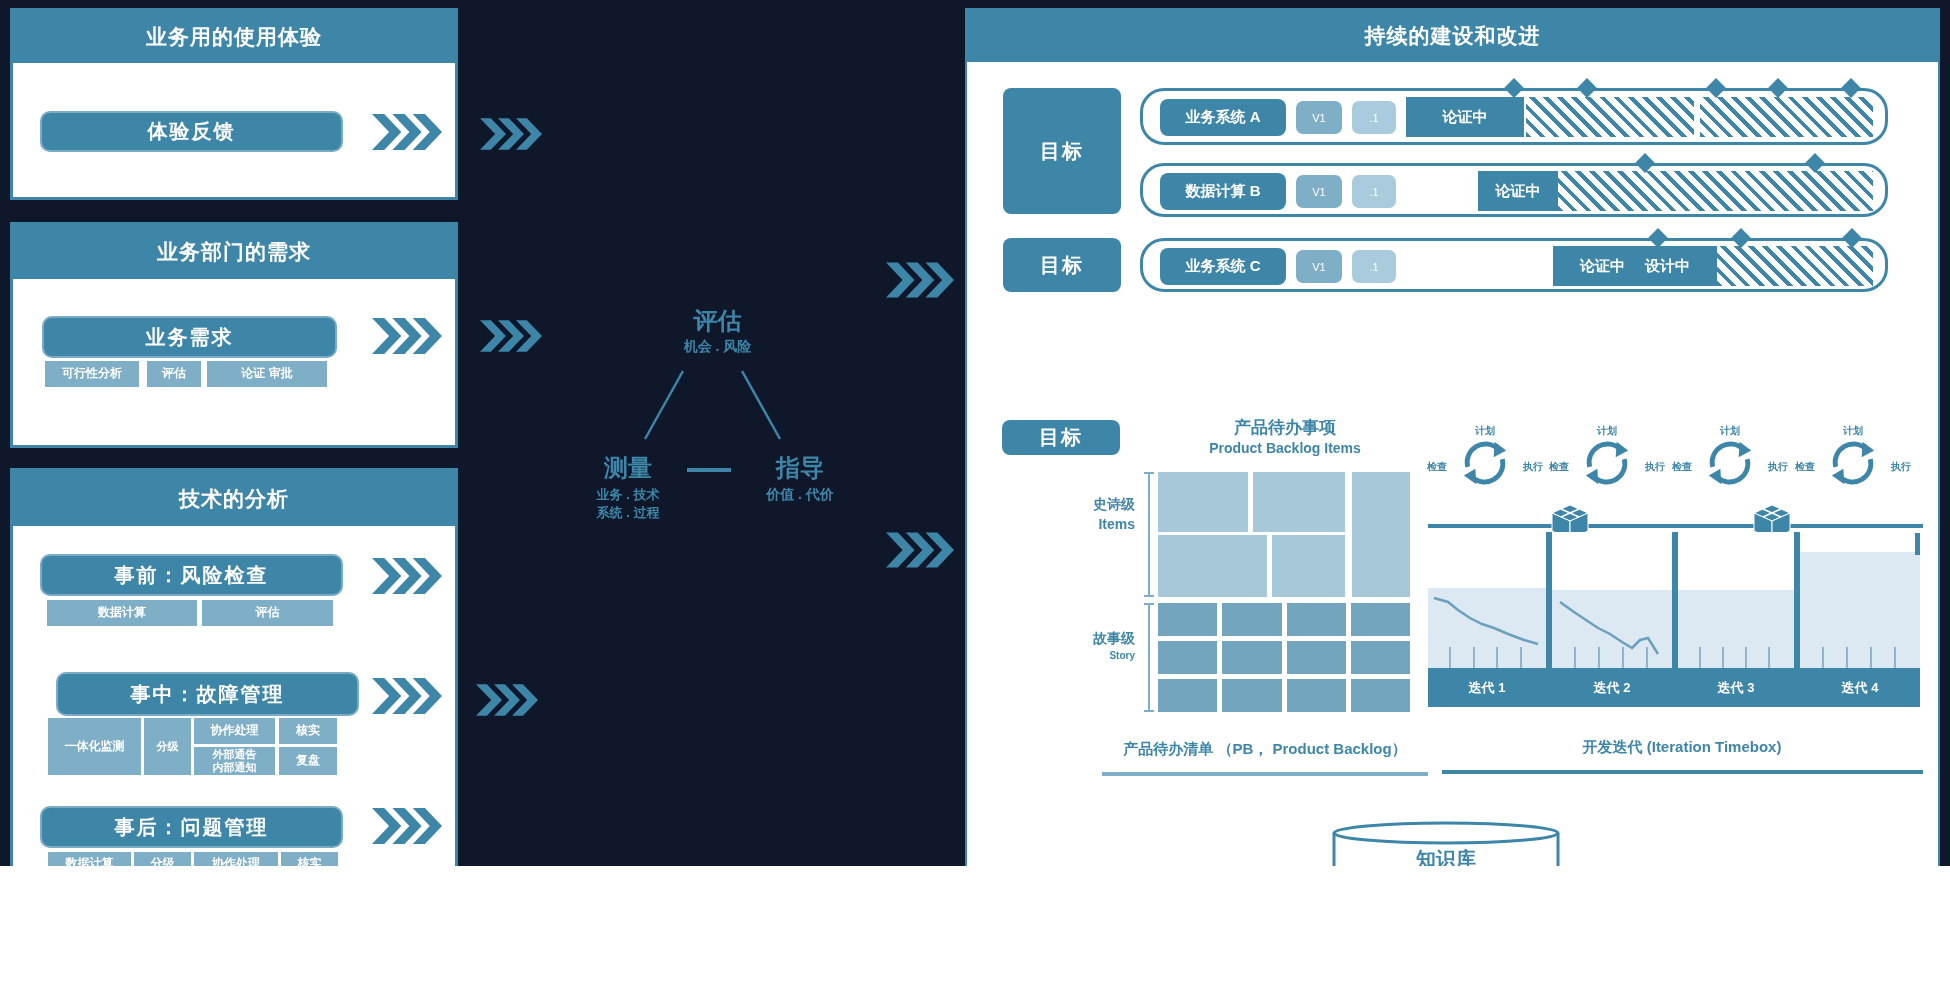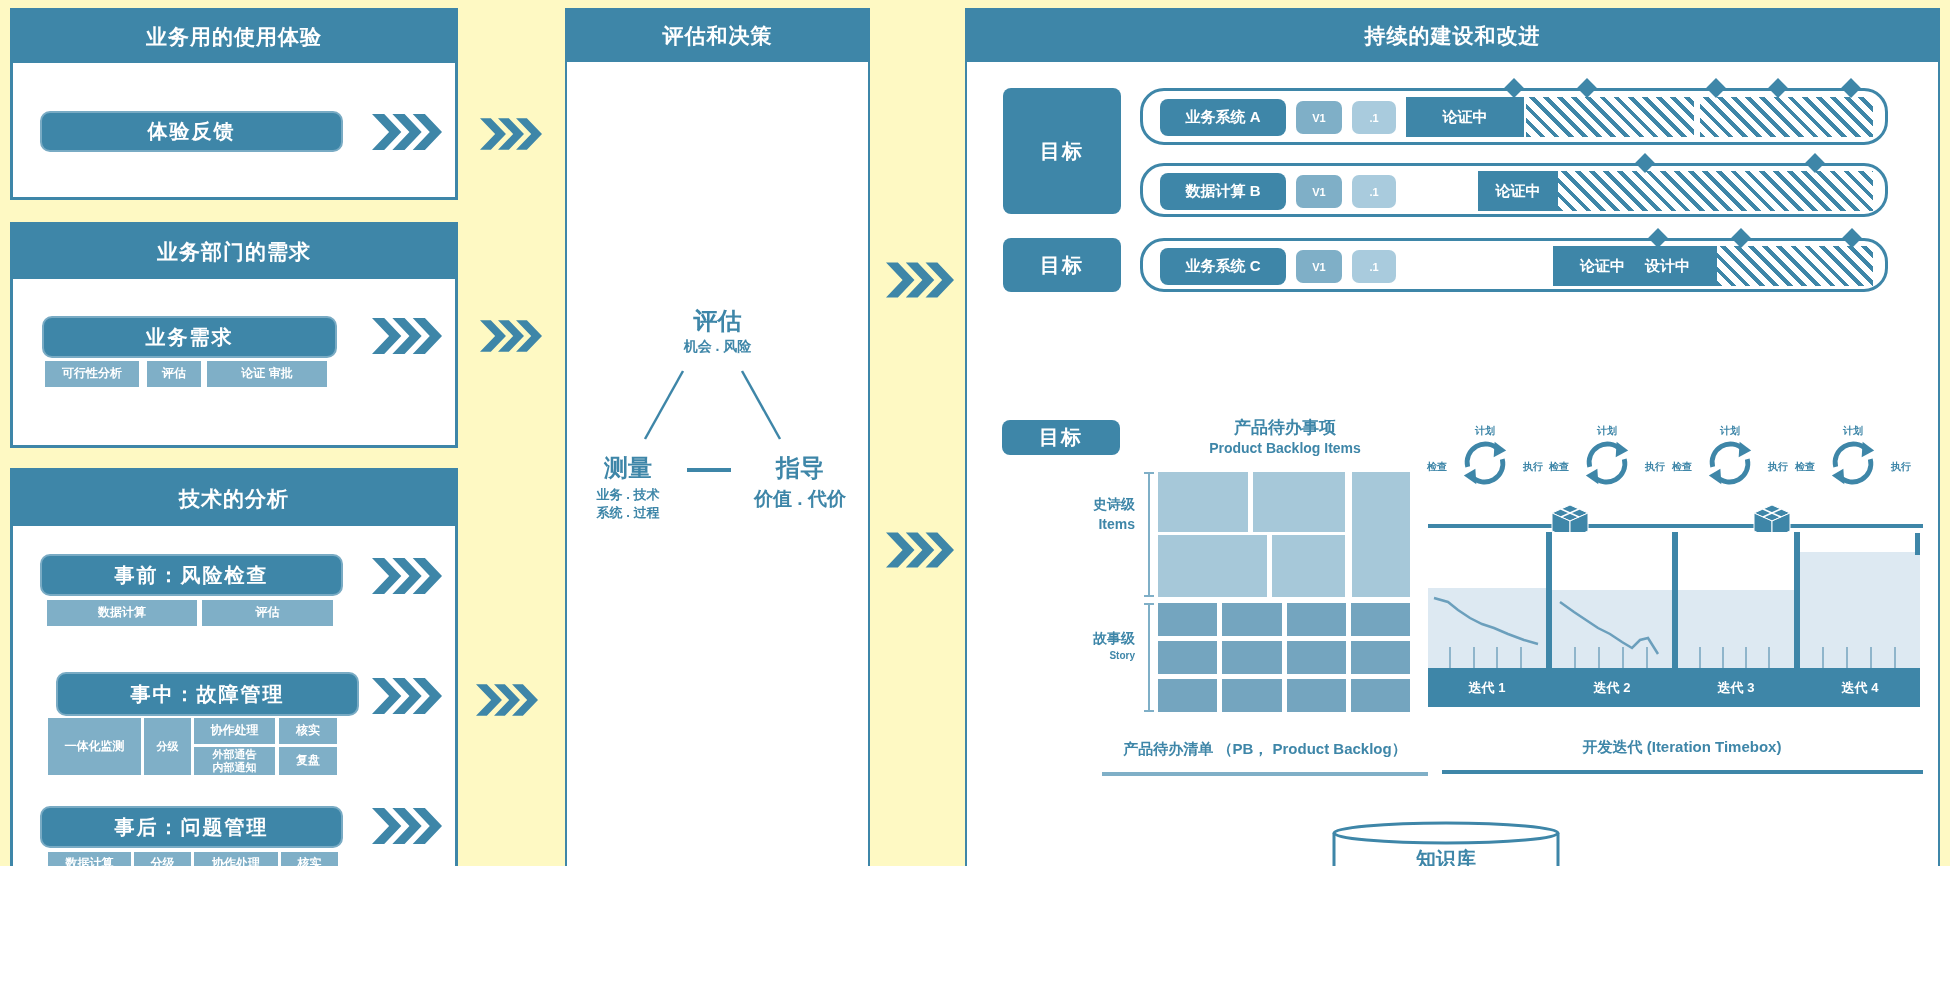--- a/index.html
+++ b/index.html
@@ -7,37 +7,37 @@
     --primary-dark:#35789B;
     --medium:#7FAFC7;
     --light:#A9CBDD;
     --epic:#A6C8D9;
     --story:#74A5BF;
     --fill:#DDE9F2;
     --caption:#30799F;
   }
   *{box-sizing:border-box;margin:0;padding:0}
   body{font-family:"Liberation Sans","DejaVu Sans",sans-serif;background:#fff}
-  .canvas{position:relative;width:1950px;height:866px;background:#fef9c3;overflow:hidden}
+  .canvas{position:relative;width:1950px;height:866px;background:#0f172a;overflow:hidden}
   .abs{position:absolute}
   .panel{position:absolute;border:3px solid var(--primary);background:#fff}
   .panel-h{position:absolute;left:0;top:0;right:0;background:var(--primary);color:#fff;
            display:flex;align-items:center;justify-content:center;font-weight:bold;font-size:21px;letter-spacing:1px}
   .btn{position:absolute;background:var(--primary);color:#fff;border-radius:10px;border:2px solid #79abc4;
        display:flex;align-items:center;justify-content:center;font-weight:bold;font-size:20px;letter-spacing:2px}
   .chip{position:absolute;background:var(--medium);color:#fff;display:flex;align-items:center;justify-content:center;
         font-size:12px;font-weight:bold;text-align:center;line-height:1.15}
   .chip.pre-line{white-space:pre-line;font-size:11px}
   .chev{position:absolute}
   .goal{position:absolute;background:var(--primary);color:#fff;border-radius:8px;display:flex;align-items:center;
         justify-content:center;font-weight:bold;font-size:20px;letter-spacing:2px}
   .rowbox{position:absolute;border:3px solid var(--primary);border-radius:24px;background:#fff}
   .sysbtn{position:absolute;background:var(--primary);color:#fff;border-radius:8px;font-size:15px;font-weight:bold;
           display:flex;align-items:center;justify-content:center}
-  .vchip{position:absolute;color:#fff;border-radius:7px;font-size:11px;font-weight:bold;
+  .vchip{position:absolute;color:#fff;border-radius:7px;font-size:11px;font-weight:normal;
          display:flex;align-items:center;justify-content:center}
   .statusbox{position:absolute;background:var(--primary);color:#fff;font-size:15px;font-weight:bold;
              display:flex;align-items:center;justify-content:center;gap:20px}
   .hatch{position:absolute;background:repeating-linear-gradient(45deg,var(--primary) 0 4px,#fff 4px 10px)}
   .diamond{position:absolute;width:14px;height:14px;background:var(--primary);transform:rotate(45deg)}
   .midlabel{position:absolute;color:var(--primary);font-weight:bold;text-align:center}
   .bracket{position:absolute;width:10px;border-top:2px solid var(--medium);border-bottom:2px solid var(--medium)}
   .bracket::before{content:"";position:absolute;left:4px;top:0;bottom:0;width:2px;background:var(--medium)}
   .cell{background:var(--epic);position:absolute}
   .storygrid{position:absolute;display:grid;grid-template-columns:repeat(4,1fr);grid-template-rows:repeat(3,1fr);gap:5px}
@@ -146,35 +146,32 @@
       </svg>
   </div>
   <div class="chev" style="left:476px;top:680px">
     <svg viewBox="0 0 86 44" width="62" height="40">
         <path d="M0 0h15l21 22-21 22H0l21-22z" fill="#3E86A8"></path>
         <path d="M25 0h15l21 22-21 22H25l21-22z" fill="#3E86A8"></path>
         <path d="M50 0h15l21 22-21 22H50l21-22z" fill="#3E86A8"></path>
       </svg>
   </div>
 
-  <div class="panel" style="left:565px;top:8px;width:305px;height:904px;border-width:2px">
-    <div class="panel-h" style="height:52px">评估和决策</div>
-  </div>
   <div class="midlabel" style="left:565px;top:305px;width:305px;font-size:24px">评估</div>
   <div class="midlabel" style="left:565px;top:338px;width:305px;font-size:14px">机会 . 风险</div>
   <svg class="abs" style="left:600px;top:365px" width="230" height="80">
     <line x1="83" y1="6" x2="45" y2="74" stroke="#3E86A8" stroke-width="2.5"></line>
     <line x1="142" y1="6" x2="180" y2="74" stroke="#3E86A8" stroke-width="2.5"></line>
   </svg>
   <div class="midlabel" style="left:573px;top:452px;width:110px;font-size:24px">测量</div>
   <div class="midlabel" style="left:573px;top:486px;width:110px;font-size:13px">业务 . 技术</div>
   <div class="midlabel" style="left:573px;top:504px;width:110px;font-size:13px">系统 . 过程</div>
   <div class="abs" style="left:687px;top:468px;width:44px;height:4px;background:var(--primary)"></div>
   <div class="midlabel" style="left:745px;top:452px;width:110px;font-size:24px">指导</div>
-  <div class="midlabel" style="left:745px;top:486px;width:110px;font-size:19px">价值 . 代价</div>
+  <div class="midlabel" style="left:745px;top:486px;width:110px;font-size:14px">价值 . 代价</div>
 
   <div class="chev" style="left:886px;top:258px">
     <svg viewBox="0 0 86 44" width="68" height="44">
         <path d="M0 0h15l21 22-21 22H0l21-22z" fill="#3E86A8"></path>
         <path d="M25 0h15l21 22-21 22H25l21-22z" fill="#3E86A8"></path>
         <path d="M50 0h15l21 22-21 22H50l21-22z" fill="#3E86A8"></path>
       </svg>
   </div>
   <div class="chev" style="left:886px;top:528px">
     <svg viewBox="0 0 86 44" width="68" height="44">

